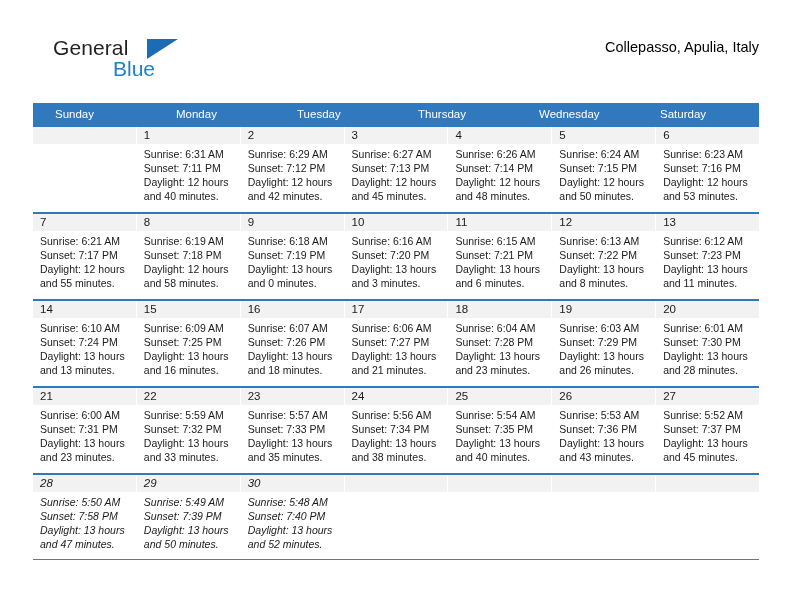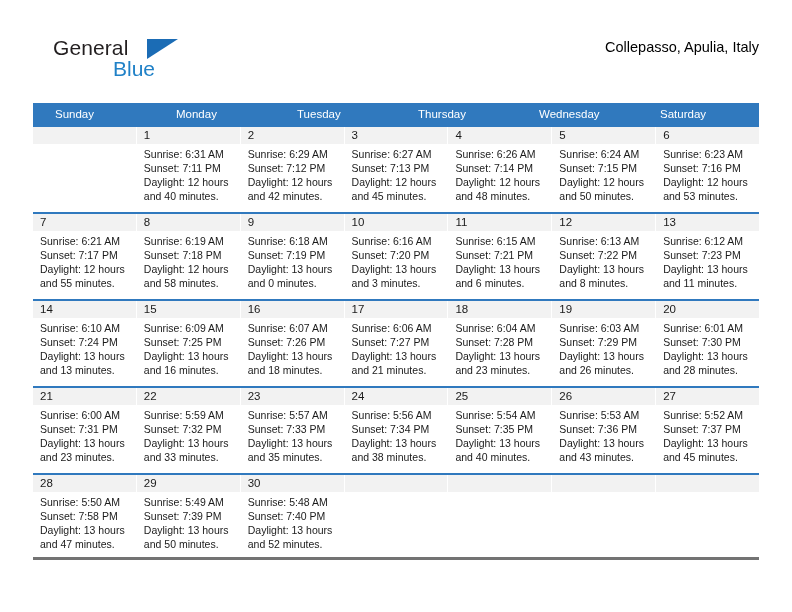--- a/index.html
+++ b/index.html
@@ -105,21 +105,22 @@
     white-space: nowrap;
     overflow: hidden;
   }
   .week {
     display: flex;
     border-top: 2px solid #3079be;
     height: 87px;
     box-sizing: border-box;
   }
   .week:last-child {
-    border-bottom: 3px solid #737373;
+    border-bottom: 1px solid #737373;
+    font-style: italic;
   }
   .day {
     flex: 1 1 0;
     box-sizing: border-box;
     border-right: 1px solid #ffffff;
     background: #ffffff;
     overflow: hidden;
   }
   .day:last-child { border-right: none; }
   .day-num {

